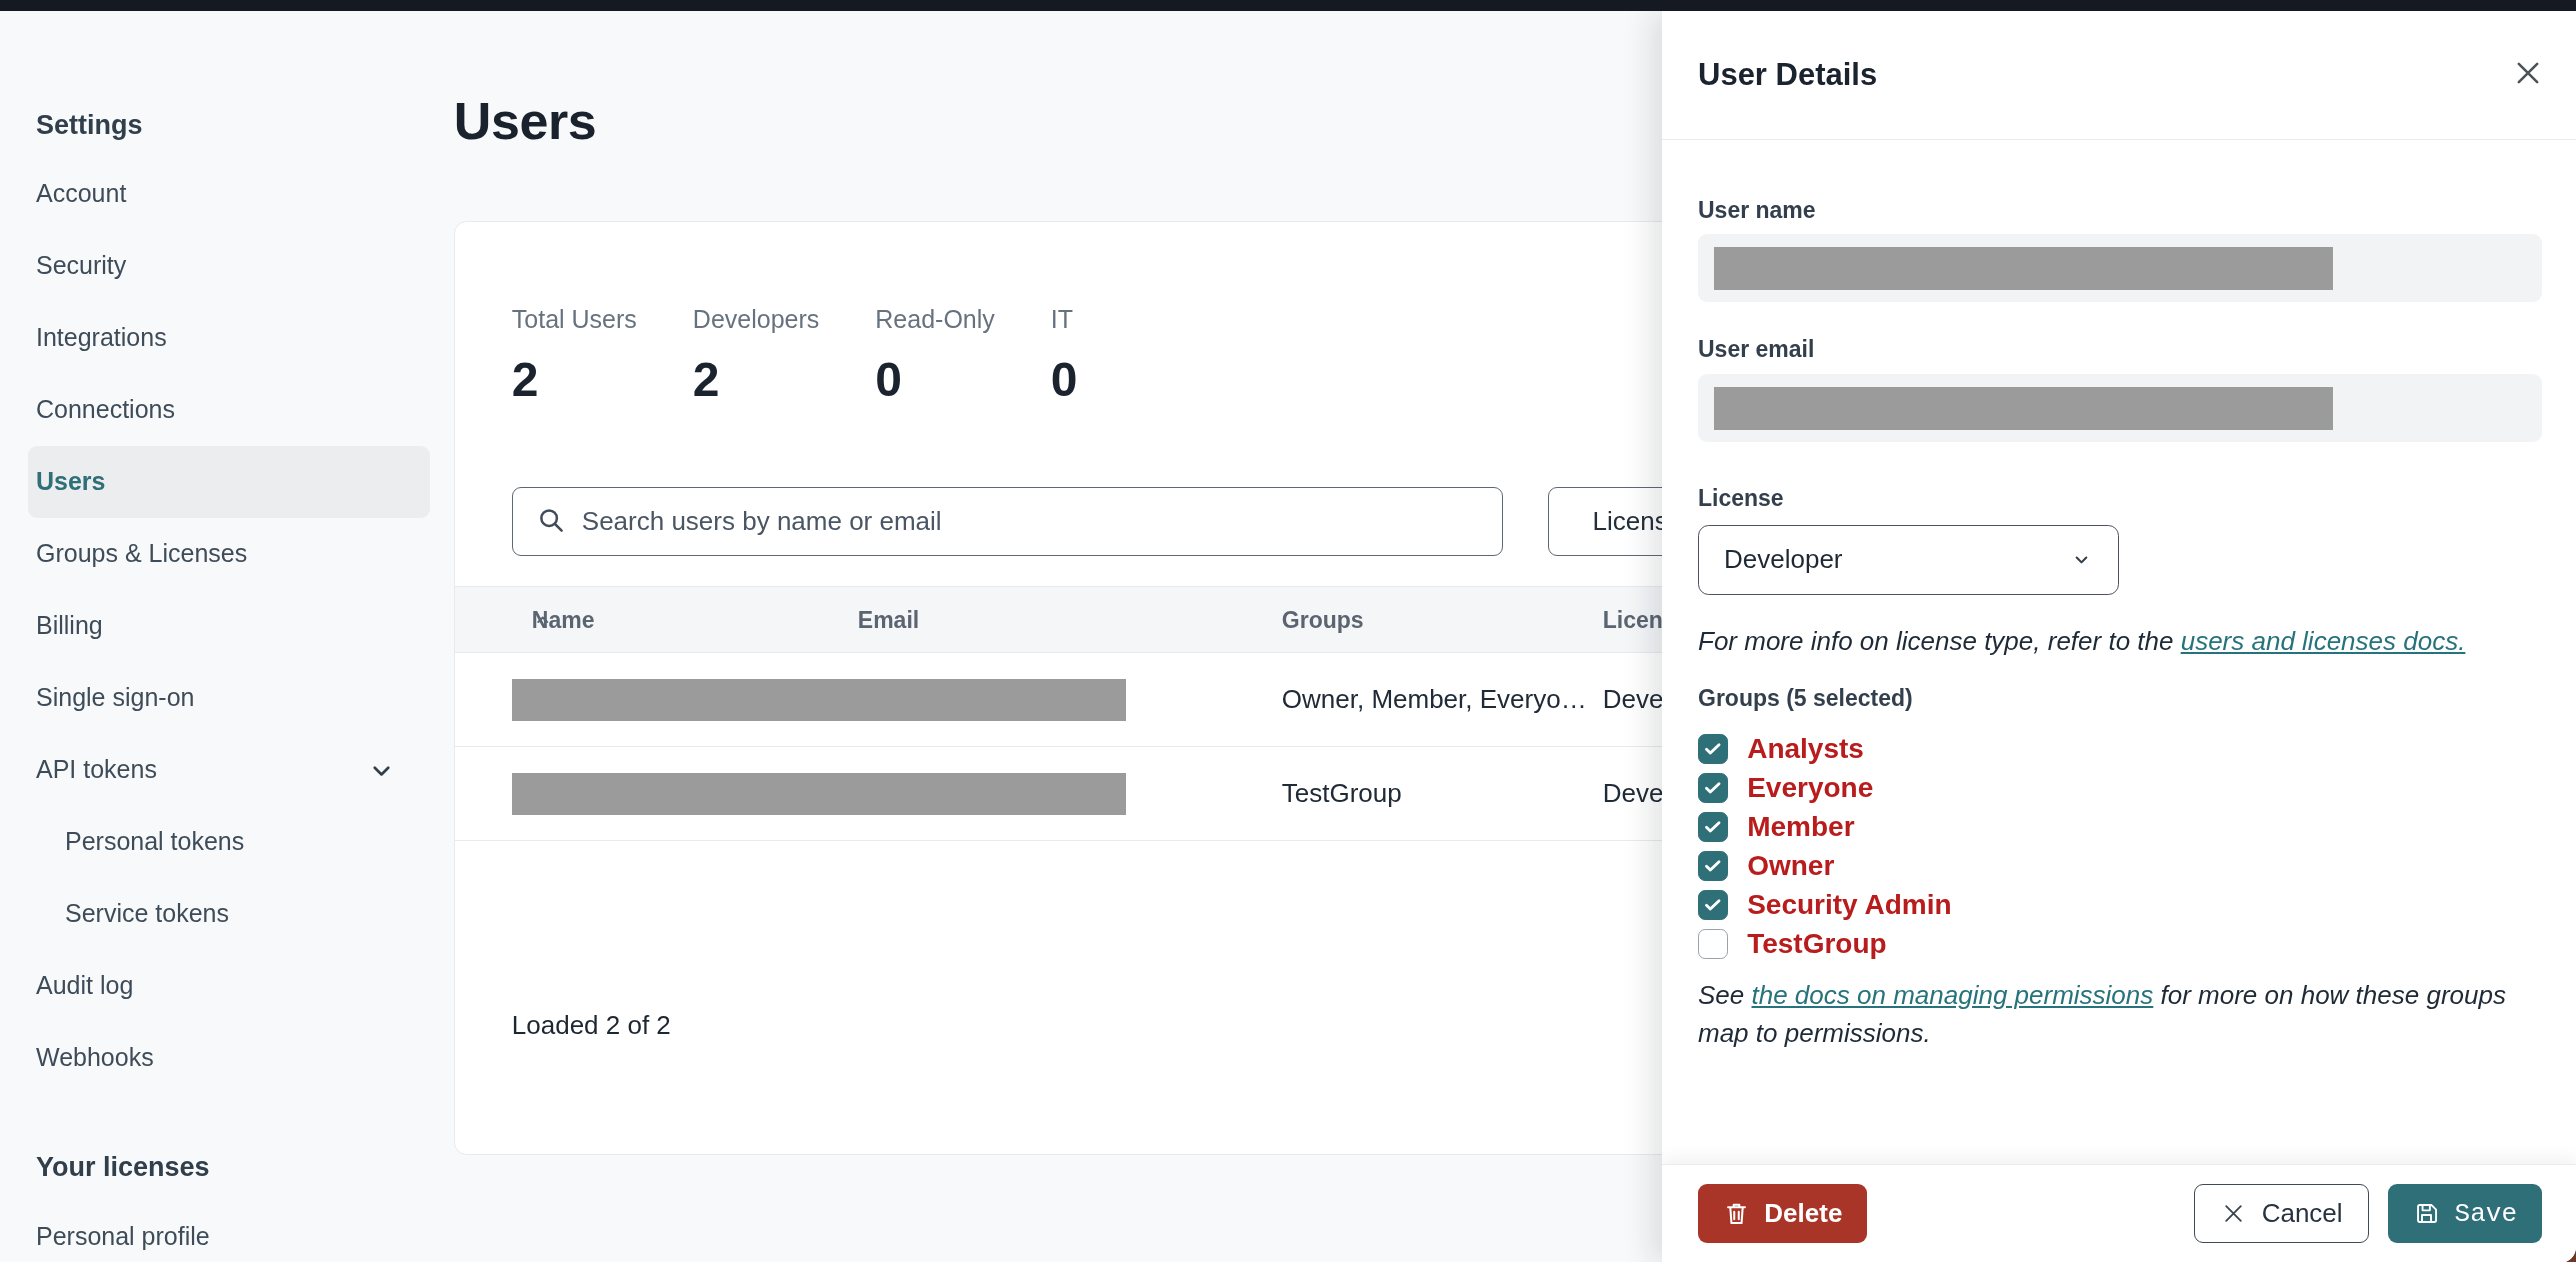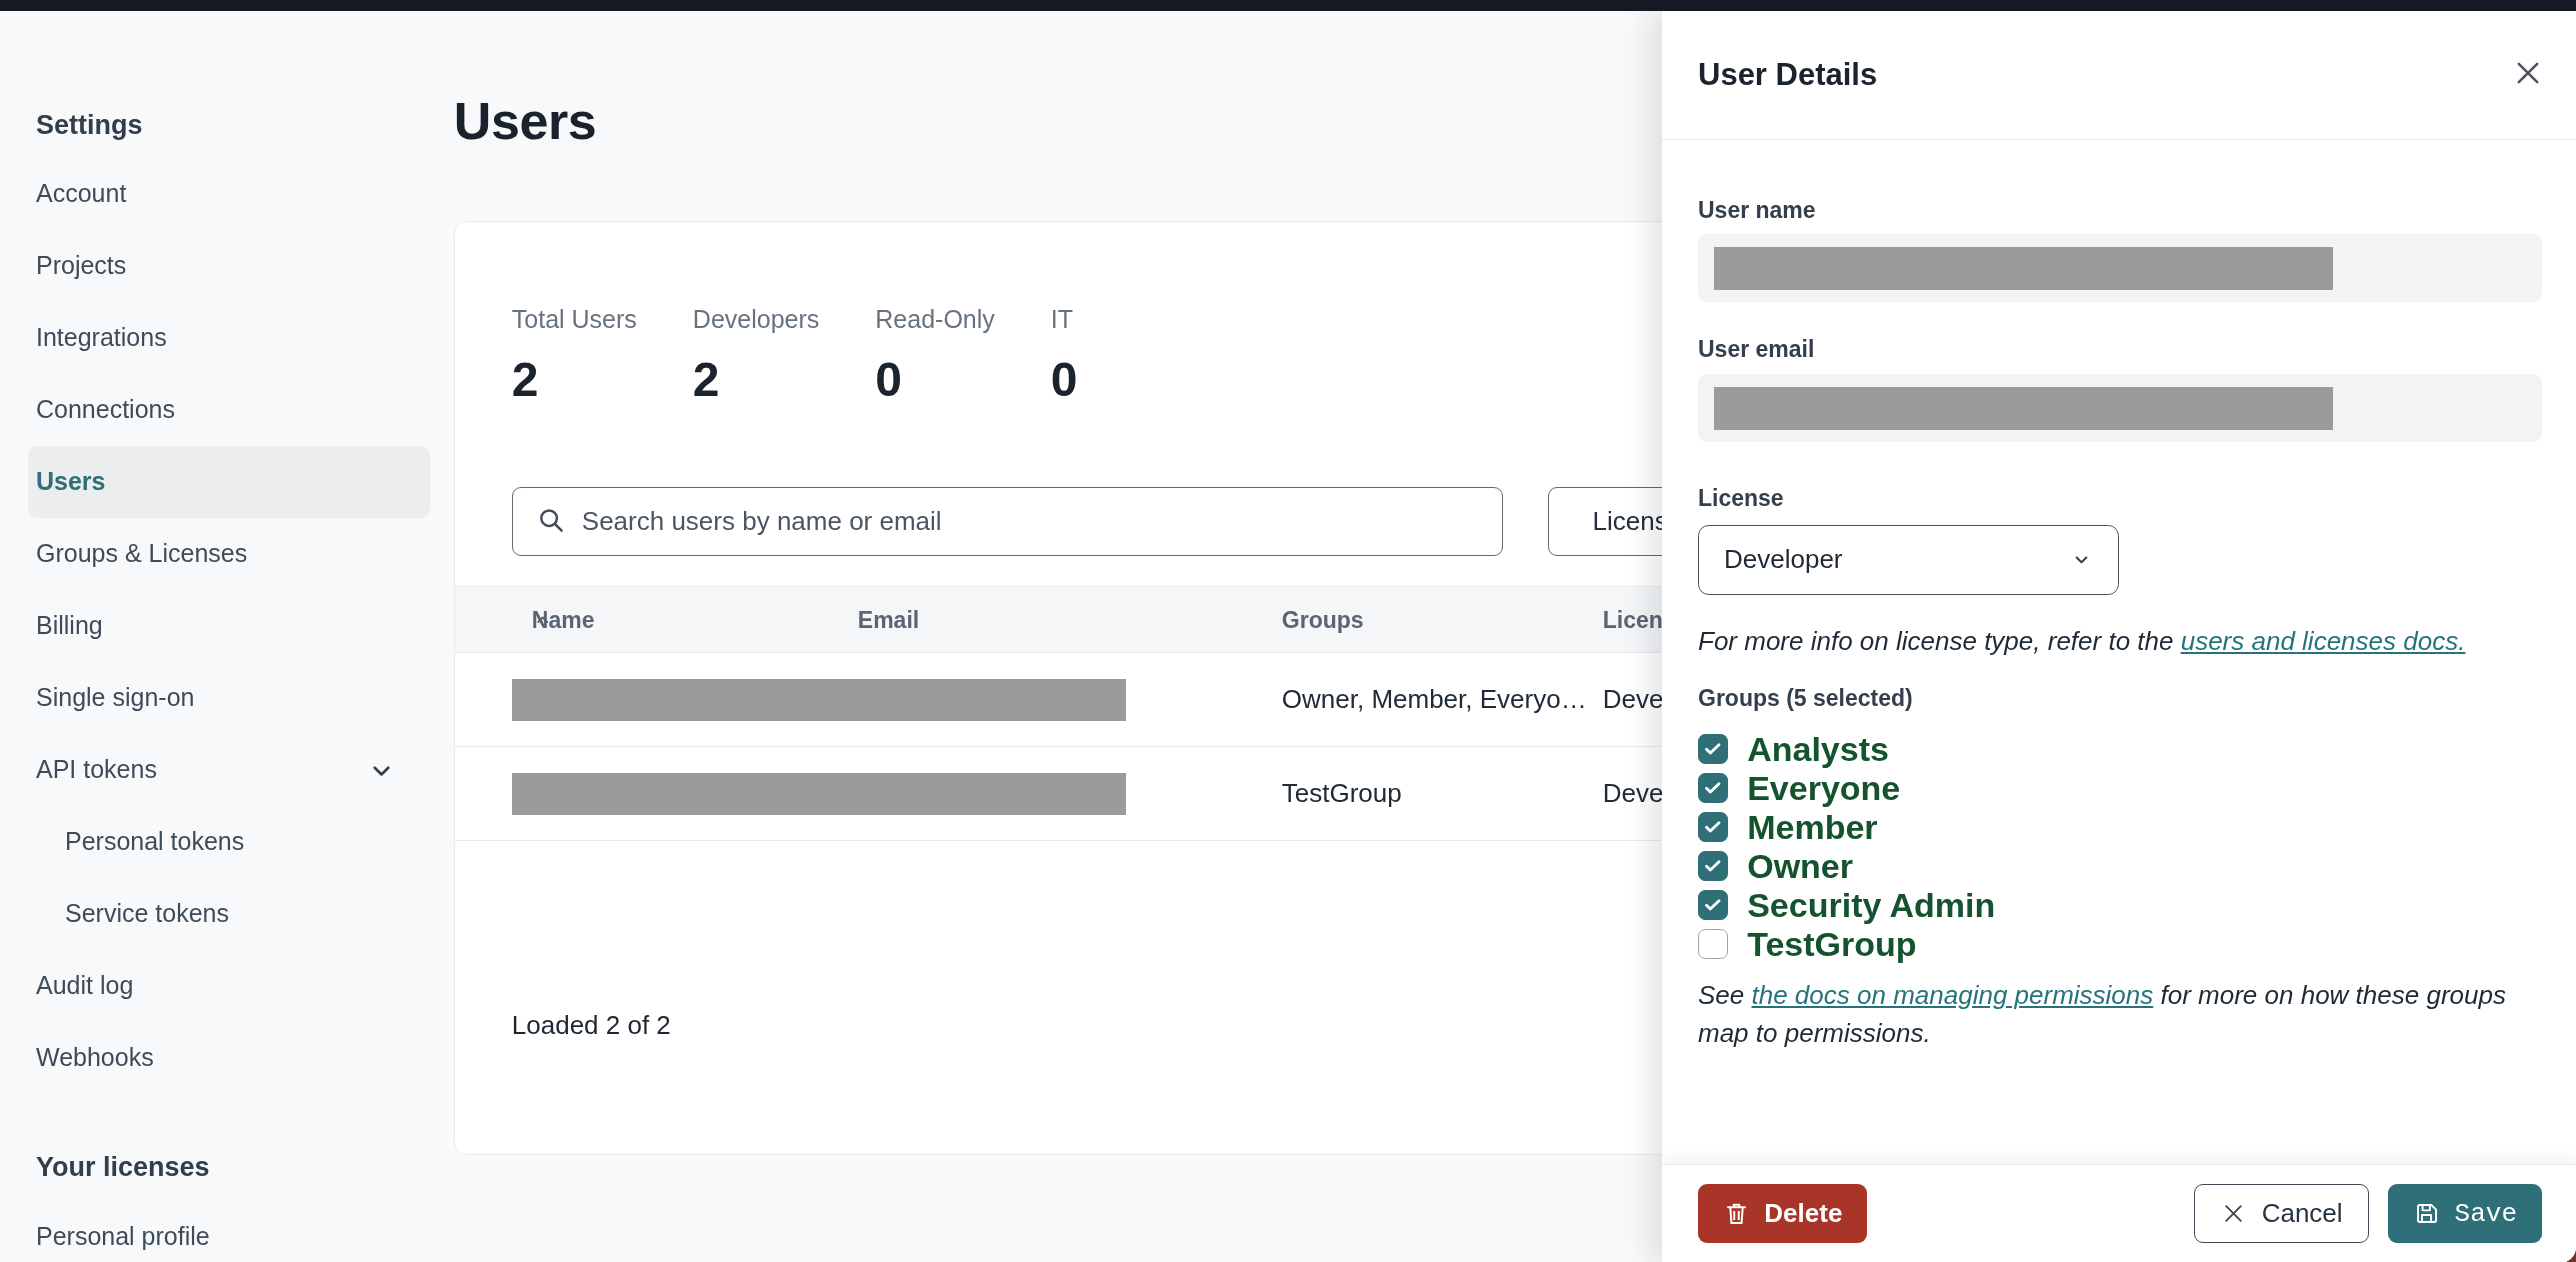--- a/index.html
+++ b/index.html
@@ -130,21 +130,21 @@
   .glabel { margin-top:25px; height:27px; font-size:23px; font-weight:700; color:#333F4C; }
   .gopts { margin-top:18px; }
   .gopt { height:39px; display:flex; align-items:center; gap:19.7px; cursor:pointer; }
   .cbox {
     width:29.5px; height:29.5px; border-radius:7.2px; border:1.8px solid #99A1AB;
     background:#fff; display:flex; align-items:center; justify-content:center; flex:none;
   }
   .cbox svg { display:none; }
   .cbox.checked { background:var(--accent_teal,#2E6F78); border-color:var(--accent_teal,#2E6F78); }
   .cbox.checked svg { display:block; }
-  .gopt-label { font-size:34px; font-weight:700; color:#14532d; }
+  .gopt-label { font-size:28px; font-weight:700; color:#b91c1c; }
   .note2 {
     margin-top:12.5px; width:859px; font-size:26px; font-style:italic; color:#1F2A37; line-height:38px;
   }
   .panel-footer {
     height:99px; flex:none; border-top:0.9px solid #E9EBEE;
     padding:0 34px 0 36px; display:flex; align-items:center; justify-content:space-between;
     box-shadow:0 -7.2px 16px rgba(20,28,40,.05); background:#fff;
   }
   .btn {
     height:59px; border-radius:9px; border:none; cursor:pointer;
@@ -160,21 +160,21 @@
 <body>
 
 <div class="topbar"></div>
 
 <div class="app">
 
   <aside class="sidebar">
     <div class="side-header">Settings</div>
     <nav class="nav">
       <div class="nav-item">Account</div>
-      <div class="nav-item">Projects</div>
+      <div class="nav-item">Security</div>
       <div class="nav-item">Integrations</div>
       <div class="nav-item">Connections</div>
       <div class="nav-item checked">Users</div>
       <div class="nav-item">Groups &amp; Licenses</div>
       <div class="nav-item">Billing</div>
       <div class="nav-item">Single sign-on</div>
       <div class="nav-item">
         <span>API tokens</span>
         <span class="chev">
           <svg width="27" height="27" viewBox="0 0 24 24" fill="none">

